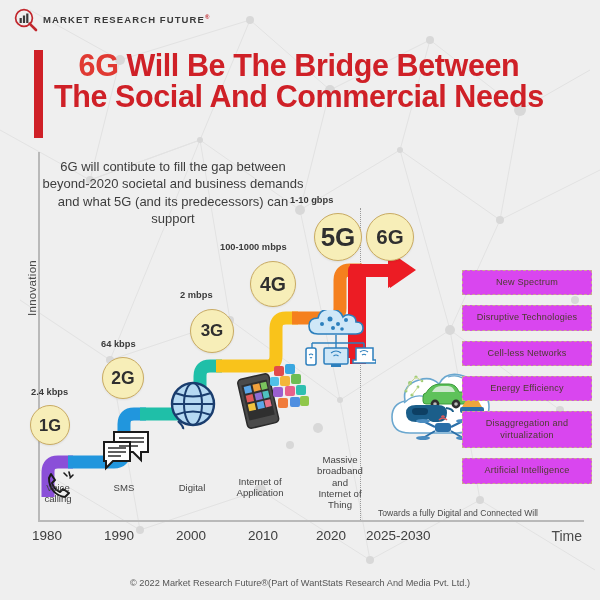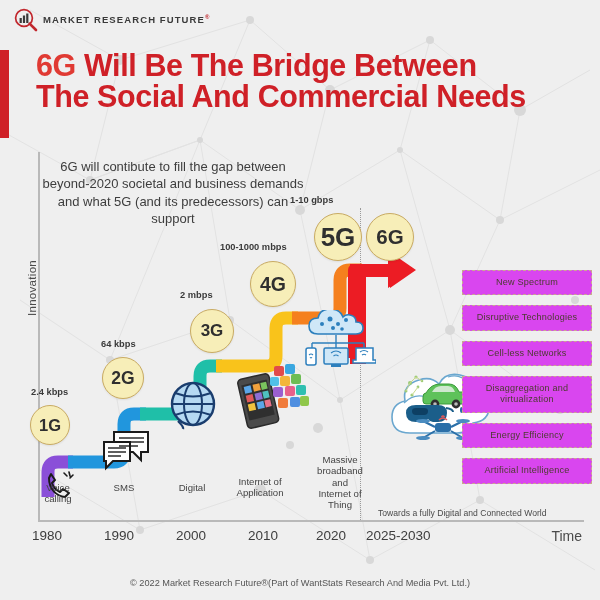--- a/index.html
+++ b/index.html
@@ -11,21 +11,21 @@
   }
   #root{position:absolute;inset:0;background:#efefef;overflow:hidden;}
   .bgnet{position:absolute;inset:0;z-index:0;}
 
   
   .logo{position:absolute;left:14px;top:8px;display:flex;align-items:center;gap:5px;z-index:5;}
   .logo-mark{width:24px;height:24px;position:relative;}
   .logo-text{font-size:9.5px;font-weight:bold;letter-spacing:1.1px;color:#3a3a3a;white-space:nowrap;}
   .logo-reg{font-size:6px;vertical-align:super;color:#c1272d;}
 
-  .title-wrap{position:absolute;left:0;top:50px;z-index:5;display:flex;gap:27px;}
+  .title-wrap{position:absolute;left:34px;top:50px;z-index:5;display:flex;gap:11px;text-align:center;}
   .title-bar{width:9px;height:88px;background:#cf2027;flex:none;}
   .title-lines{line-height:1.02;}
   .t-line{font-size:30.5px;font-weight:bold;color:#cf2027;white-space:nowrap;letter-spacing:-0.4px;}
   .t-line .hl{color:#e03a33;}
 
   
   .chart{position:absolute;left:18px;top:152px;width:566px;height:398px;z-index:4;}
   .yaxis{position:absolute;left:20px;top:0;width:2px;height:368px;background:#b9b9b9;}
   .xaxis{position:absolute;left:20px;top:368px;width:546px;height:2px;background:#b9b9b9;}
   .ylabel{position:absolute;left:-26px;top:130px;width:80px;text-align:center;
@@ -344,22 +344,22 @@
     <div class="tick" style="left:158px;">2000</div>
     <div class="tick" style="left:230px;">2010</div>
     <div class="tick" style="left:298px;">2020</div>
     <div class="tick" style="left:348px;">2025-2030</div>
   </div>
 
   <div class="features">
     <div class="feat">New Spectrum</div>
     <div class="feat">Disruptive Technologies</div>
     <div class="feat">Cell-less Networks</div>
+    <div class="feat">Energy Efficiency</div>
     <div class="feat">Disaggregation and virtualization</div>
-    <div class="feat">Energy Efficiency</div>
     <div class="feat">Artificial Intelligence</div>
   </div>
 
-  <div class="towards">Towards a fully Digital and Connected World</div>
+  <div class="towards">Towards a fully Digital and Connected Will</div>
 
   <div class="footer">© 2022 Market Research Future®(Part of WantStats Research And Media Pvt. Ltd.)</div>
 
 </div>
 
 </body></html>

